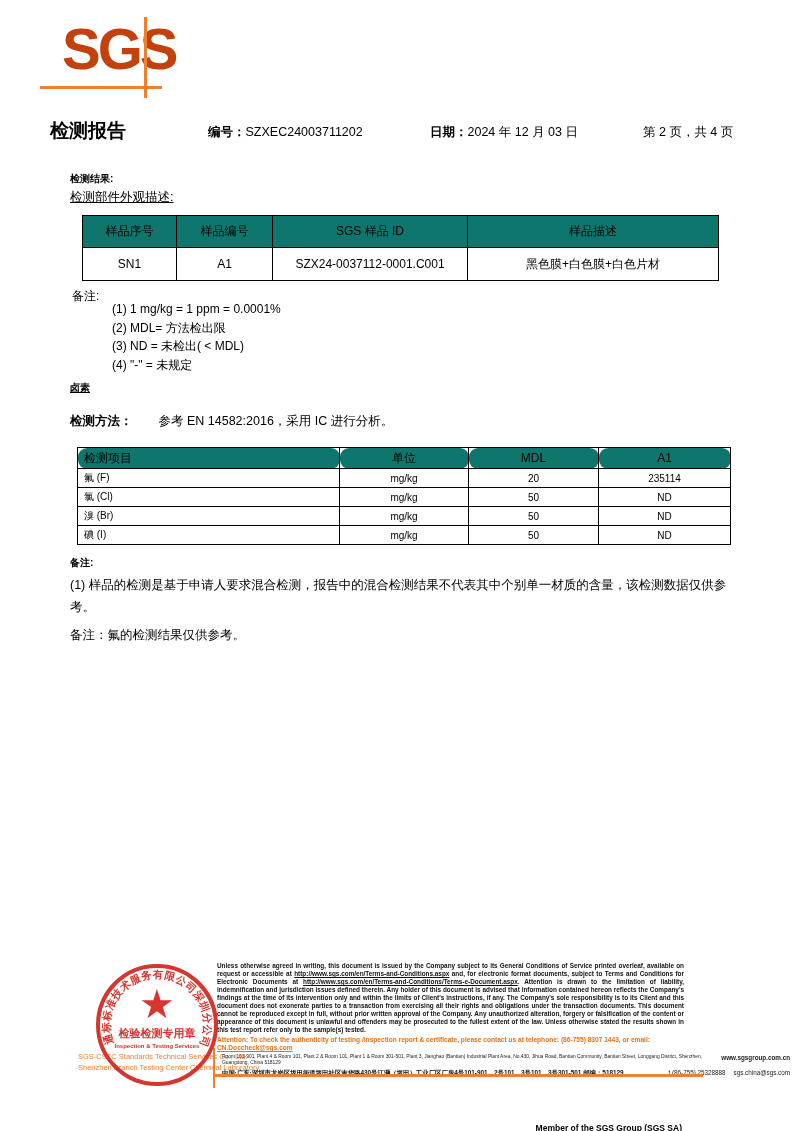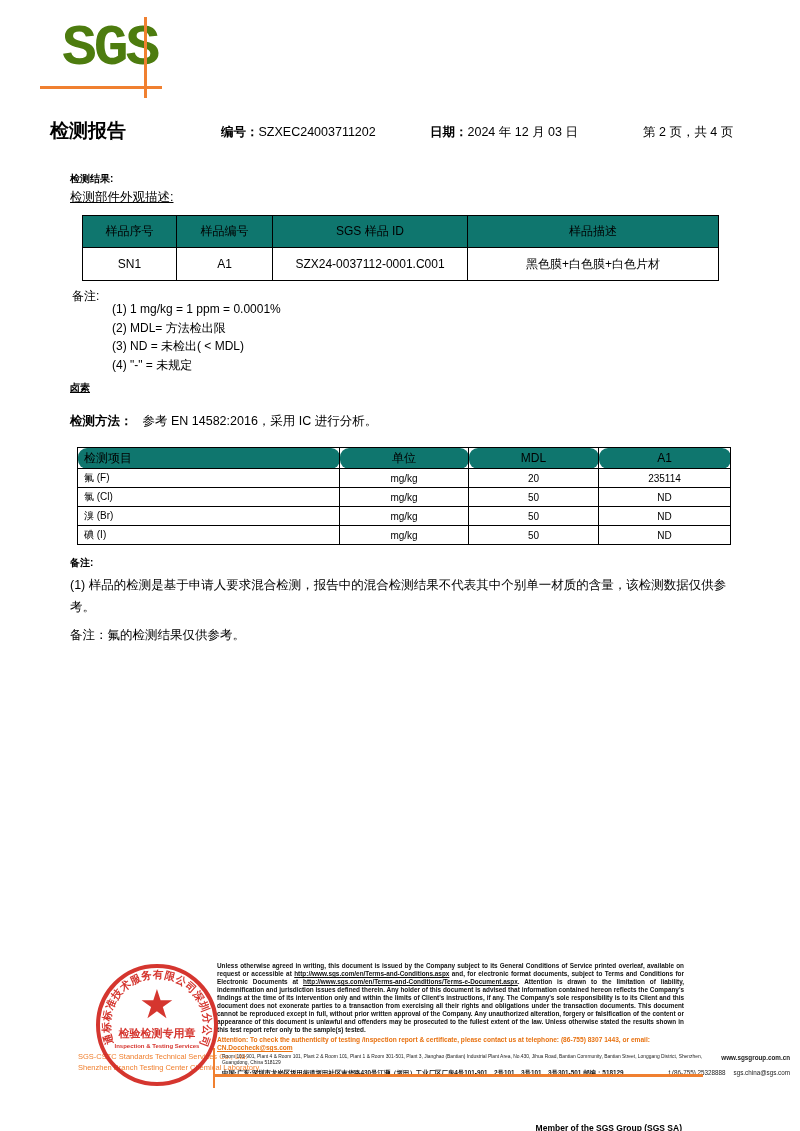--- a/index.html
+++ b/index.html
@@ -1,46 +1,46 @@
 <!DOCTYPE html>
 <html><head>
 <meta charset="utf-8">
 <style>
   * { margin:0; padding:0; box-sizing:border-box; }
   html,body { background:#ffffff; }
   body { font-family:"Liberation Sans","DejaVu Sans",sans-serif; color:#000; }
   #page { position:relative; width:800px; height:1131px; background:#fff; overflow:hidden; margin:0 auto; }
 
   
-  .logo-text { position:absolute; left:62px; top:20px; font-size:58px; font-weight:bold; letter-spacing:-3px; color:#4d7c0f; line-height:1;font-family:Liberation Mono, monospace; }
+  .logo-text { position:absolute; left:62px; top:20px; font-size:58px; font-weight:bold; letter-spacing:-3px; color:#c2410c; line-height:1; }
   .logo-hline { position:absolute; left:40px; top:86px; width:122px; height:2.5px; background:#f08030; }
   .logo-vline { position:absolute; left:144px; top:17px; width:2.5px; height:81px; background:#f08030; }
 
   
   .report-title { position:absolute; left:50px; top:118px; font-size:19px; font-weight:bold; }
   .hdr { position:absolute; top:124px; font-size:12.5px; }
   .hdr b { font-weight:bold; }
-  .hdr-no { left:208px;padding-left:13px; }
+  .hdr-no { left:195px;padding-left:13px; }
   .hdr-date { left:430px; }
   .hdr-page { left:643px; }
 
   .sec-label { position:absolute; font-size:10px; font-weight:bold; }
   .plain { position:absolute; font-size:12px; }
   .u { text-decoration:underline; }
 
   table { border-collapse:collapse; table-layout:fixed; }
   td, th { border:1px solid #000; font-size:12px; font-weight:normal; text-align:center; vertical-align:middle; padding:0 4px; }
   .thead-bg { background:#0f766e; }
 
   #appearance-table { position:absolute; left:82px; top:215px; width:636px; }
   #appearance-table th { height:32px; }
   #appearance-table td { height:33px; }
 
   #method-row { position:absolute; left:70px; top:413px; font-size:12.5px; }
-  #method-row .ml { font-weight:bold; margin-right:10px; }
+  #method-row .ml { font-weight:bold; margin-right:26px; }
 
   #result-table { position:absolute; left:77px; top:447px; width:653px; }
   #result-table th { height:21px;border-radius:9px; }
   #result-table td { height:19px; font-size:10px; }
   #result-table .lft { text-align:left; padding-left:6px; }
 
   .note-list { position:absolute; left:112px; top:300px; font-size:12px; line-height:18.5px; }
 
   .para { position:absolute; left:70px; font-size:12.5px; line-height:22px; }
 

